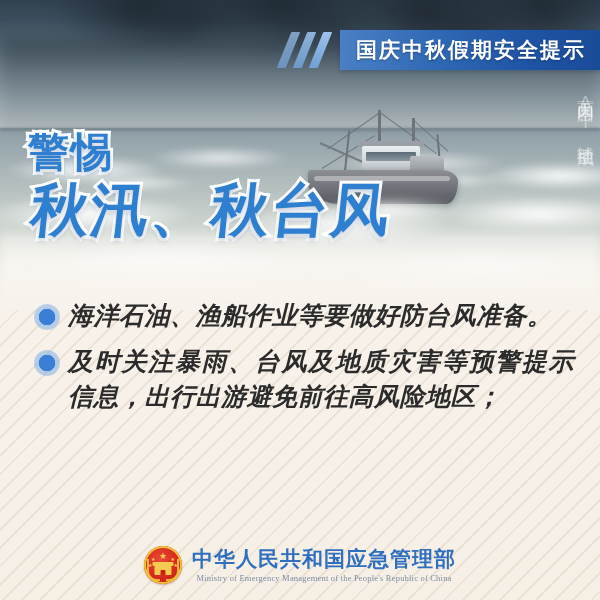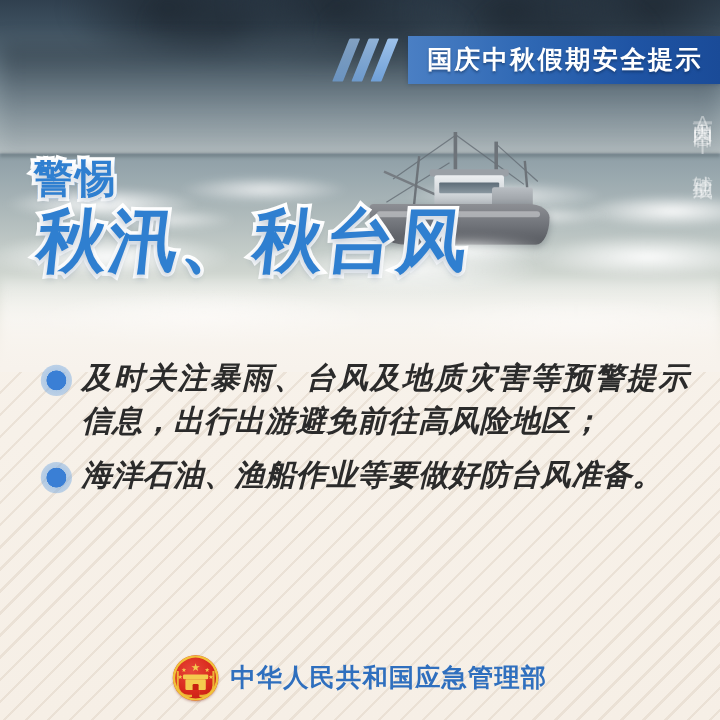--- a/index.html
+++ b/index.html
@@ -293,21 +293,21 @@
     color: #2f7fd0;
     letter-spacing: 2px;
     line-height: 1.02;
     -webkit-text-stroke: 6px #ffffff;
     paint-order: stroke fill;
     text-shadow:
       0 3px 5px rgba(60,90,125,.30),
       0 0 1px rgba(255,255,255,.9);
   }
   .headline .l1 {
-    font-size: 33px;
+    font-size: 41px;
     background: linear-gradient(180deg, #4a94dd 0%, #2a76c9 100%);
     -webkit-background-clip: text;
     background-clip: text;
   }
   .headline .l2 {
     font-size: 58px;
     margin-top: 6px;
     transform: skewX(-6deg);
     transform-origin: left bottom;
   }
@@ -510,37 +510,38 @@
   </div>
 
   <div class="headline">
     <div class="line l1">警惕</div>
     <div class="line l2">秋汛、秋台风</div>
   </div>
 
   <div class="bullets">
     <div class="bullet-row">
       <div class="dot"></div>
-      <div class="bullet-text">及时关注暴雨、台风及地质灾害等预警提示信息，出行出游避免前往高风险地区；</div>
+      <div class="bullet-text">海洋石油、渔船作业等要做好防台风准备。</div>
     </div>
     <div class="bullet-row">
       <div class="dot"></div>
-      <div class="bullet-text">海洋石油、渔船作业等要做好防台风准备。</div>
+      <div class="bullet-text">及时关注暴雨、台风及地质灾害等预警提示信息，出行出游避免前往高风险地区；</div>
     </div>
   </div>
 
   <div class="footer">
     <div class="emblem">
       <div class="wheat-l"></div>
       <div class="wheat-r"></div>
       <div class="star-big">★</div>
       <div class="star-s s1">★</div>
       <div class="star-s s2">★</div>
       <div class="star-s s3">★</div>
       <div class="star-s s4">★</div>
       <div class="gate"></div>
     </div>
     <div class="footer-text">
       <div class="footer-cn">中华人民共和国应急管理部</div>
+      <div class="footer-en">Ministry of Emergency Management of the People's Republic of China</div>
     </div>
   </div>
 
 </div>
 
 </body></html>

